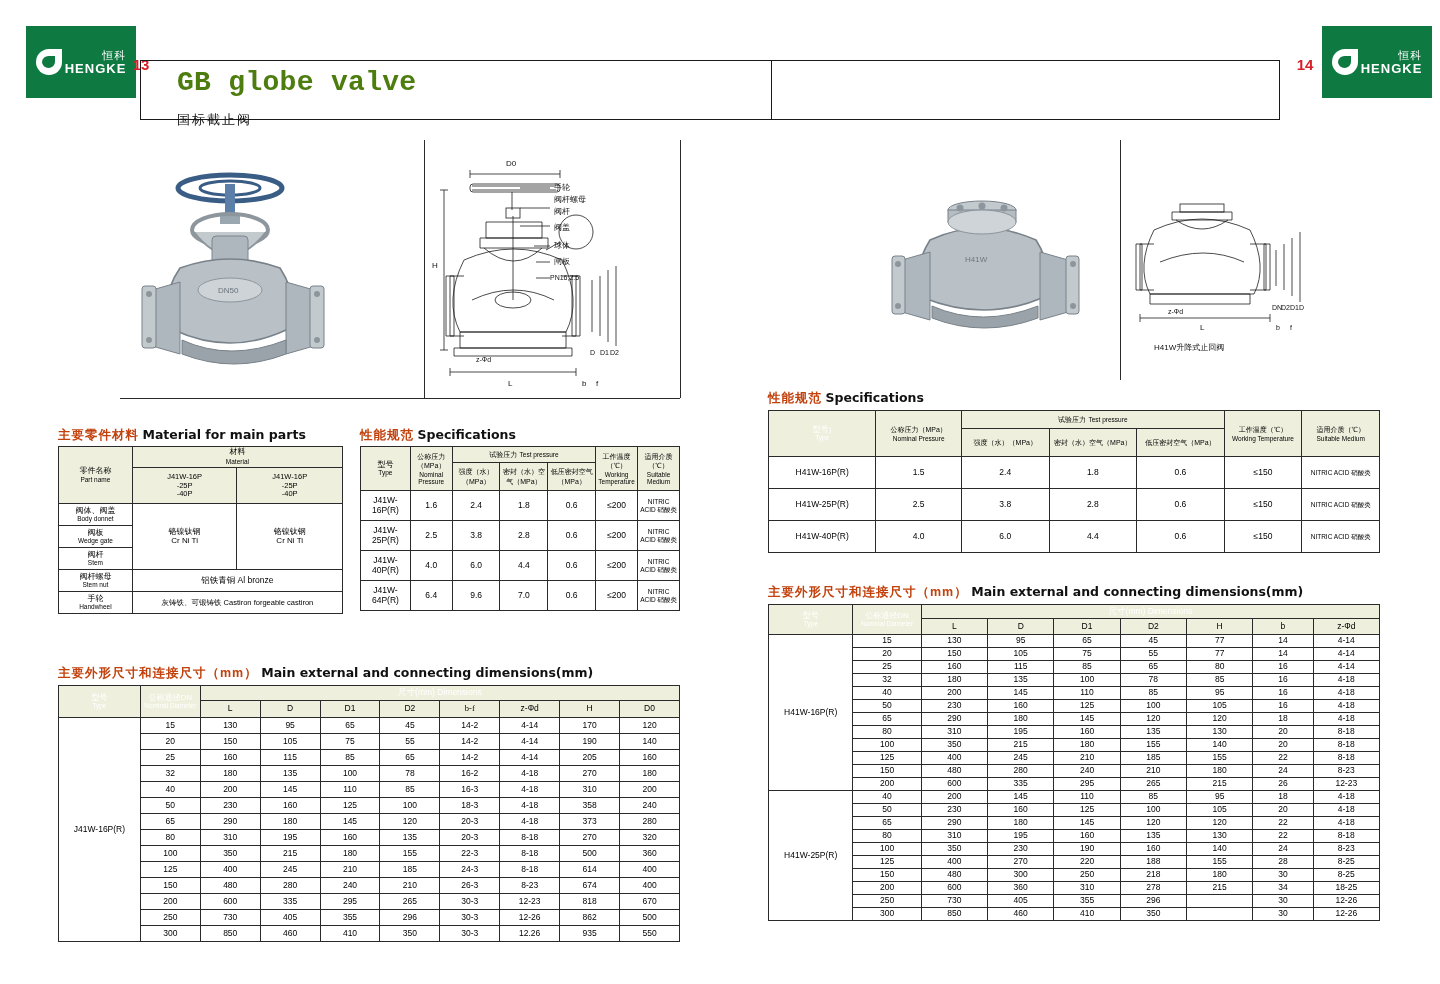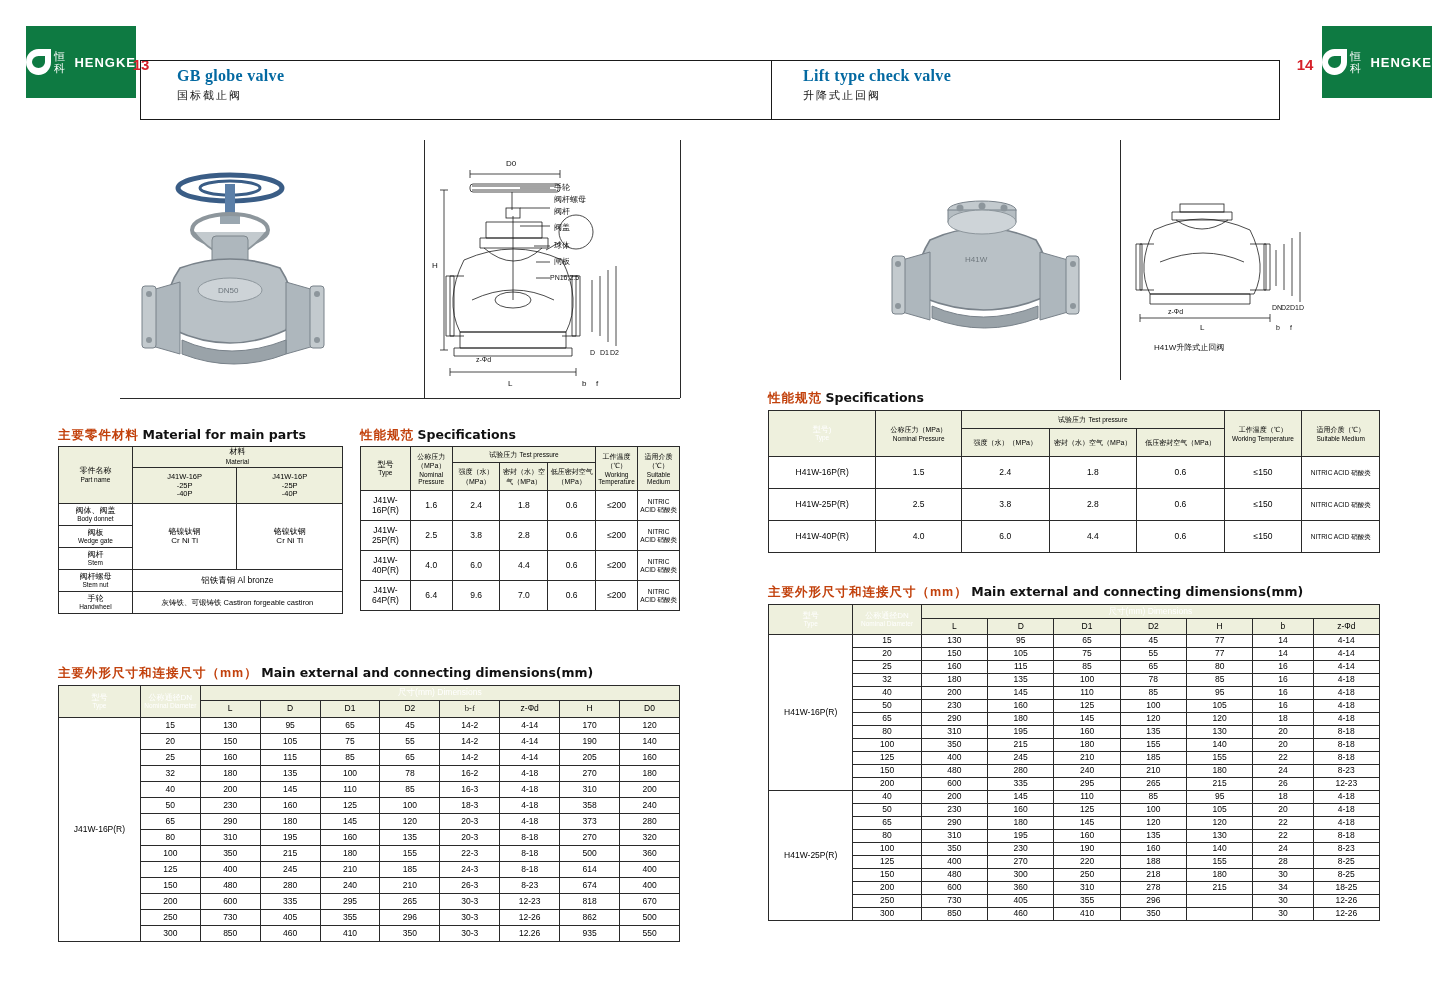--- a/index.html
+++ b/index.html
@@ -27,42 +27,42 @@
   .logo-leaf {
     width:26px; height:26px; background:#fff; border-radius:50% 0 50% 50%;
     position:relative;
   }
   .logo-leaf:after{
     content:""; position:absolute; left:6px; top:7px; width:13px; height:12px;
     background:#0e7a42; border-radius:50% 0 50% 50%;
   }
   .logo-cn { font-size:11px; line-height:12px; letter-spacing:1px; }
   .logo-en { font-size:13px; font-weight:bold; letter-spacing:1px; }
-  .logo-txt { display:flex; flex-direction:row; align-items:center; }
+  .logo-txt { display:flex; flex-direction:column; align-items:flex-end; }
 
   .pagenum {
     position:absolute; top:30px; width:26px; height:20px;
     color:#d6212a; font-weight:bold; font-size:15px; text-align:center;
   }
   .pagenum.left { left:128px; }
   .pagenum.right { left:1292px; }
 
   .title-band {
     position:absolute; top:34px; left:140px; width:1140px; height:60px;
     border:1px solid #1a1a1a;
   }
   .title-band .vline {
     position:absolute; top:0; bottom:0; left:630px; width:1px; background:#1a1a1a;
   }
   .ttl { position:absolute; top:6px; }
   .ttl .en {
-    font-size:16px; font-weight:bold; color:#0369a1; letter-spacing:0.3px;
-    font-family:Liberation Serif, serif;
+    font-size:28px; font-weight:bold; color:#4d7c0f; letter-spacing:0.3px;
+    font-family:Liberation Mono, monospace;
   }
-  .ttl .cn { font-size:11px; color:#111; margin-top:3px; letter-spacing:2px; }
+  .ttl .cn { font-size:13px; color:#111; margin-top:13px; letter-spacing:2px; }
   .ttl-left { left:36px; }
   .ttl-right { left:662px; }
 
   
   .sec-h { position:absolute; font-size:12.5px; font-weight:bold; }
   .sec-h .cn { color:#c2410c; letter-spacing:1px; }
   .sec-h .en { color:#111; font-family:"DejaVu Sans", sans-serif; }
 
   
   table.t { border-collapse:collapse; position:absolute; background:#fff; }
@@ -115,24 +115,20 @@
     </div>
 
     <div class="pagenum left">13</div>
     <div class="pagenum right">14</div>
 
     <div class="title-band">
       <div class="vline"></div>
       <div class="ttl ttl-left">
         <div class="en">GB globe valve</div>
         <div class="cn">国标截止阀</div>
-      </div>
-      <div class="ttl ttl-right">
-        <div class="en">Lift type check valve</div>
-        <div class="cn">升降式止回阀</div>
       </div>
     </div>
   </div>
 
   <div class="fig" style="left:120px; top:140px; width:300px; height:250px;">
     <svg width="300" height="250" viewBox="0 0 300 250">
 
       <ellipse cx="110" cy="48" rx="52" ry="13" fill="none" stroke="#3a5d86" stroke-width="5"></ellipse>
       <ellipse cx="110" cy="48" rx="30" ry="7" fill="none" stroke="#3a5d86" stroke-width="3"></ellipse>
       <rect x="105" y="44" width="10" height="34" fill="#5b7fa8"></rect>

